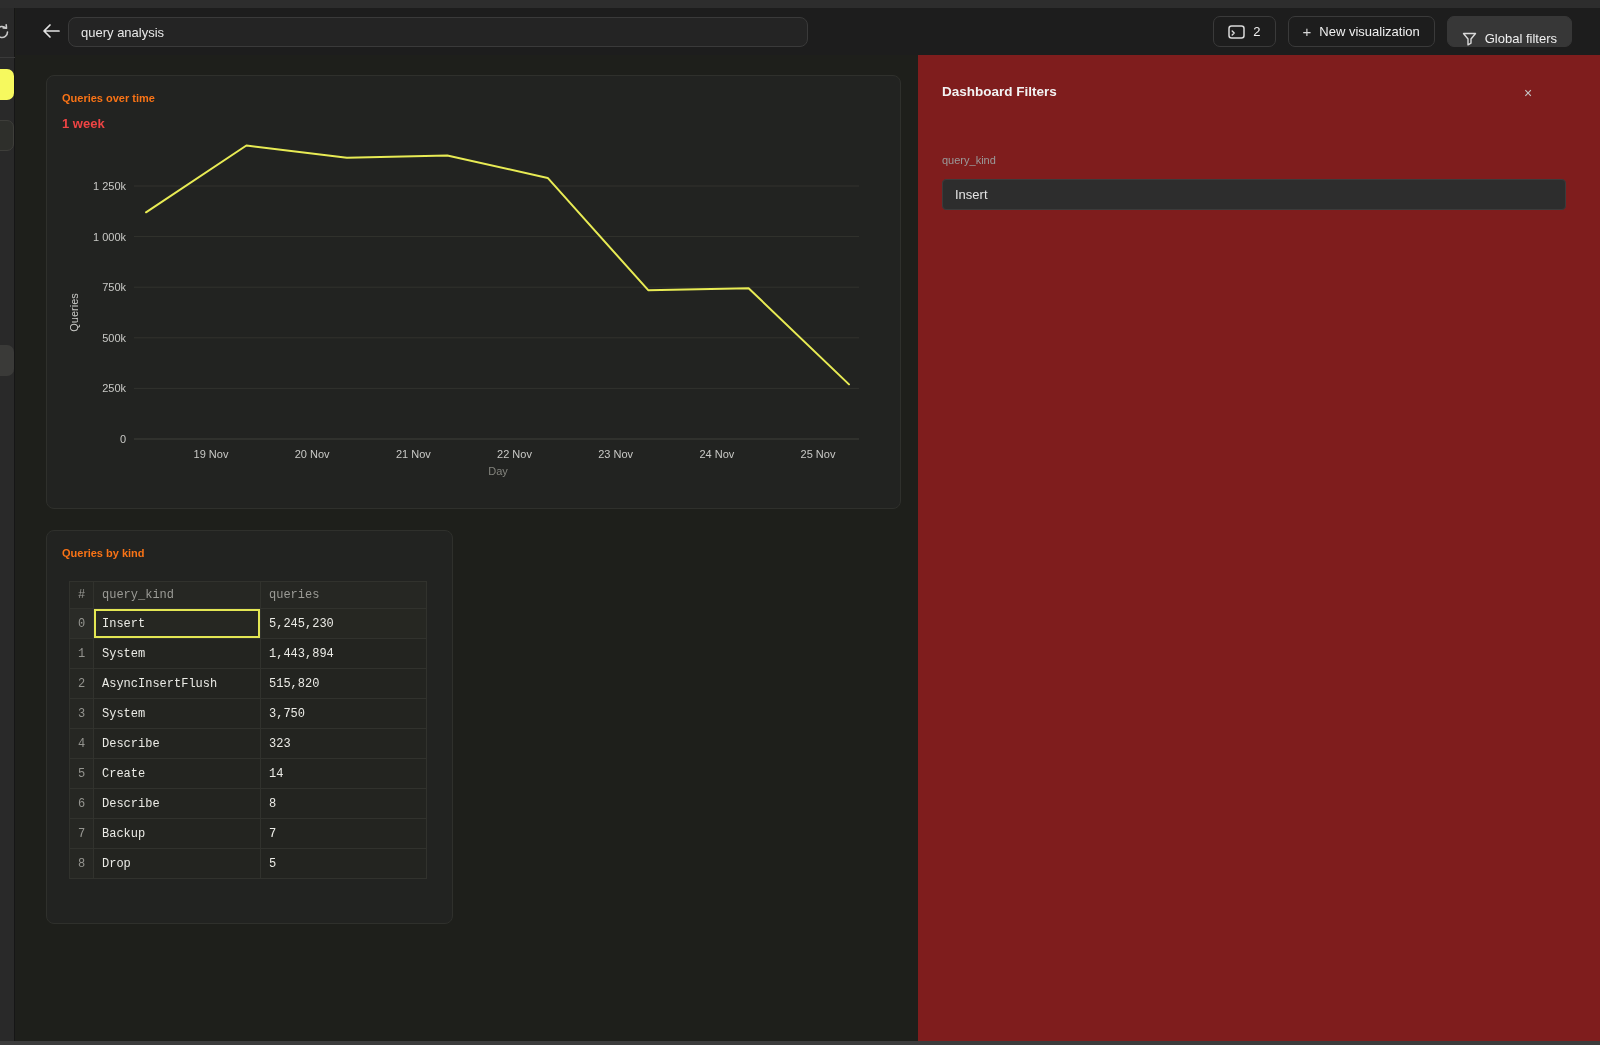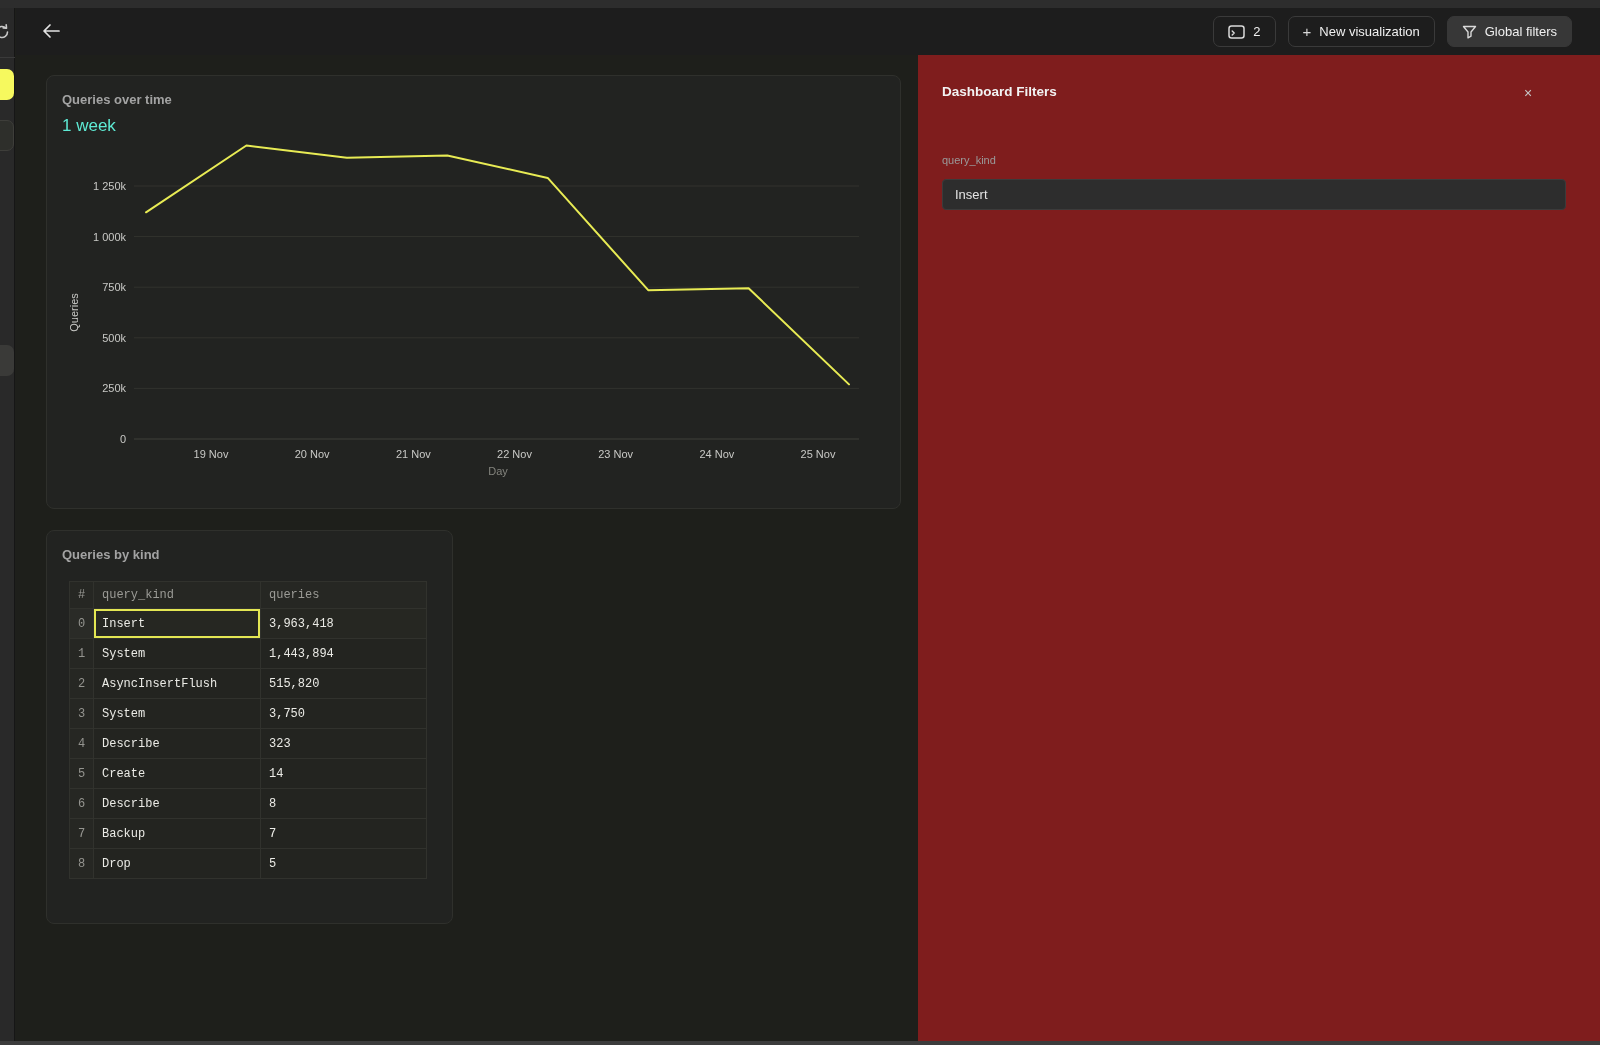--- a/index.html
+++ b/index.html
@@ -42,32 +42,32 @@
     color:#e8e8e8; font-size:13px; padding:0 12px;
     font-family:"Liberation Sans", sans-serif;
   }
   .tb-buttons { position:absolute; right:28px; top:8px; display:flex; gap:12px; }
   .tb-btn {
     height:31px; display:flex; align-items:center; gap:8px;
     background:#1d1d1d; border:1px solid #3a3a3a; border-radius:7px;
     color:#f0f0f0; font-size:13px; padding:0 14px; cursor:pointer;
     font-family:"Liberation Sans", sans-serif; white-space:nowrap;
   }
-  .tb-btn.highlight { background:#373737; border-color:#373737; }
+  .tb-btn.highlight { background:#373737; border-color:#373737;align-items:flex-end; }
   .tb-btn svg { display:block; }
   .plus-glyph { font-size:15px; color:#d9d9d9; line-height:1; }
 
   
   .card {
     position:absolute; background:#222321; border:1px solid #2f302c; border-radius:8px;
   }
   .chart-card { left:46px; top:75px; width:855px; height:434px; }
   .table-card { left:46px; top:530px; width:407px; height:394px; }
-  .card-title { position:absolute; left:15px; top:16px; font-size:13px; font-weight:bold; color:#a3a3a3; }
-  .card-subtitle { position:absolute; left:15px; top:40px; font-size:17px; font-weight:normal; color:#5eead4; }
+  .card-title { position:absolute; left:15px; top:16px; font-size:11px; font-weight:bold; color:#f97316; }
+  .card-subtitle { position:absolute; left:15px; top:40px; font-size:13px; font-weight:bold; color:#ef4444; }
 
   
   .chart-svg { position:absolute; left:0; top:0; }
   .grid-line { stroke:#32332e; stroke-width:1; }
   .grid-line.zero { stroke:#3f403a; }
   .tick-label { fill:#c9c9c6; font-size:11px; font-family:"Liberation Sans", sans-serif; }
   .axis-title { fill:#c9c9c6; font-size:11px; font-family:"Liberation Sans", sans-serif; }
   .axis-title.dim { fill:#84847e; }
   .series-line { fill:none; stroke-width:2; stroke-linejoin:round; stroke-linecap:round; }
 
@@ -128,20 +128,21 @@
   <span class="sb-item outlined"></span>
   <span class="sb-item filled"></span>
 </nav>
 
 <header class="topbar">
   <button class="back-btn" title="Back">
     <svg width="20" height="18" viewBox="0 0 20 18">
       <path d="M9 3l-6 6 6 6M3.4 9H18" fill="none" stroke="currentColor" stroke-width="1.7" stroke-linecap="round" stroke-linejoin="round"></path>
     </svg>
   </button>
+  <input class="title-input" type="text" value="query analysis" style="">
   <div class="tb-buttons">
     <button class="tb-btn">
       <svg width="17" height="14" viewBox="0 0 17 14">
         <rect x="1" y="1" width="15" height="12" rx="2.5" fill="none" stroke="#d9d9d9" stroke-width="1.5"></rect>
         <path d="M4.2 6l2 2-2 2" fill="none" stroke="#d9d9d9" stroke-width="1.4" stroke-linecap="round" stroke-linejoin="round"></path>
       </svg>
       <span>2</span>
     </button>
     <button class="tb-btn">
       <span class="plus-glyph">+</span>
@@ -197,21 +198,21 @@
         <tr>
           <th class="idx">#</th>
           <th>query_kind</th>
           <th>queries</th>
         </tr>
       </thead>
     <tbody>
         <tr class="selected-row">
           <td class="idx">0</td>
           <td class="selected">Insert</td>
-          <td class="">3,963,418</td>
+          <td class="">5,245,230</td>
         </tr>
         <tr>
           <td class="idx">1</td>
           <td class="">System</td>
           <td class="">1,443,894</td>
         </tr>
         <tr>
           <td class="idx">2</td>
           <td class="">AsyncInsertFlush</td>
           <td class="">515,820</td>

